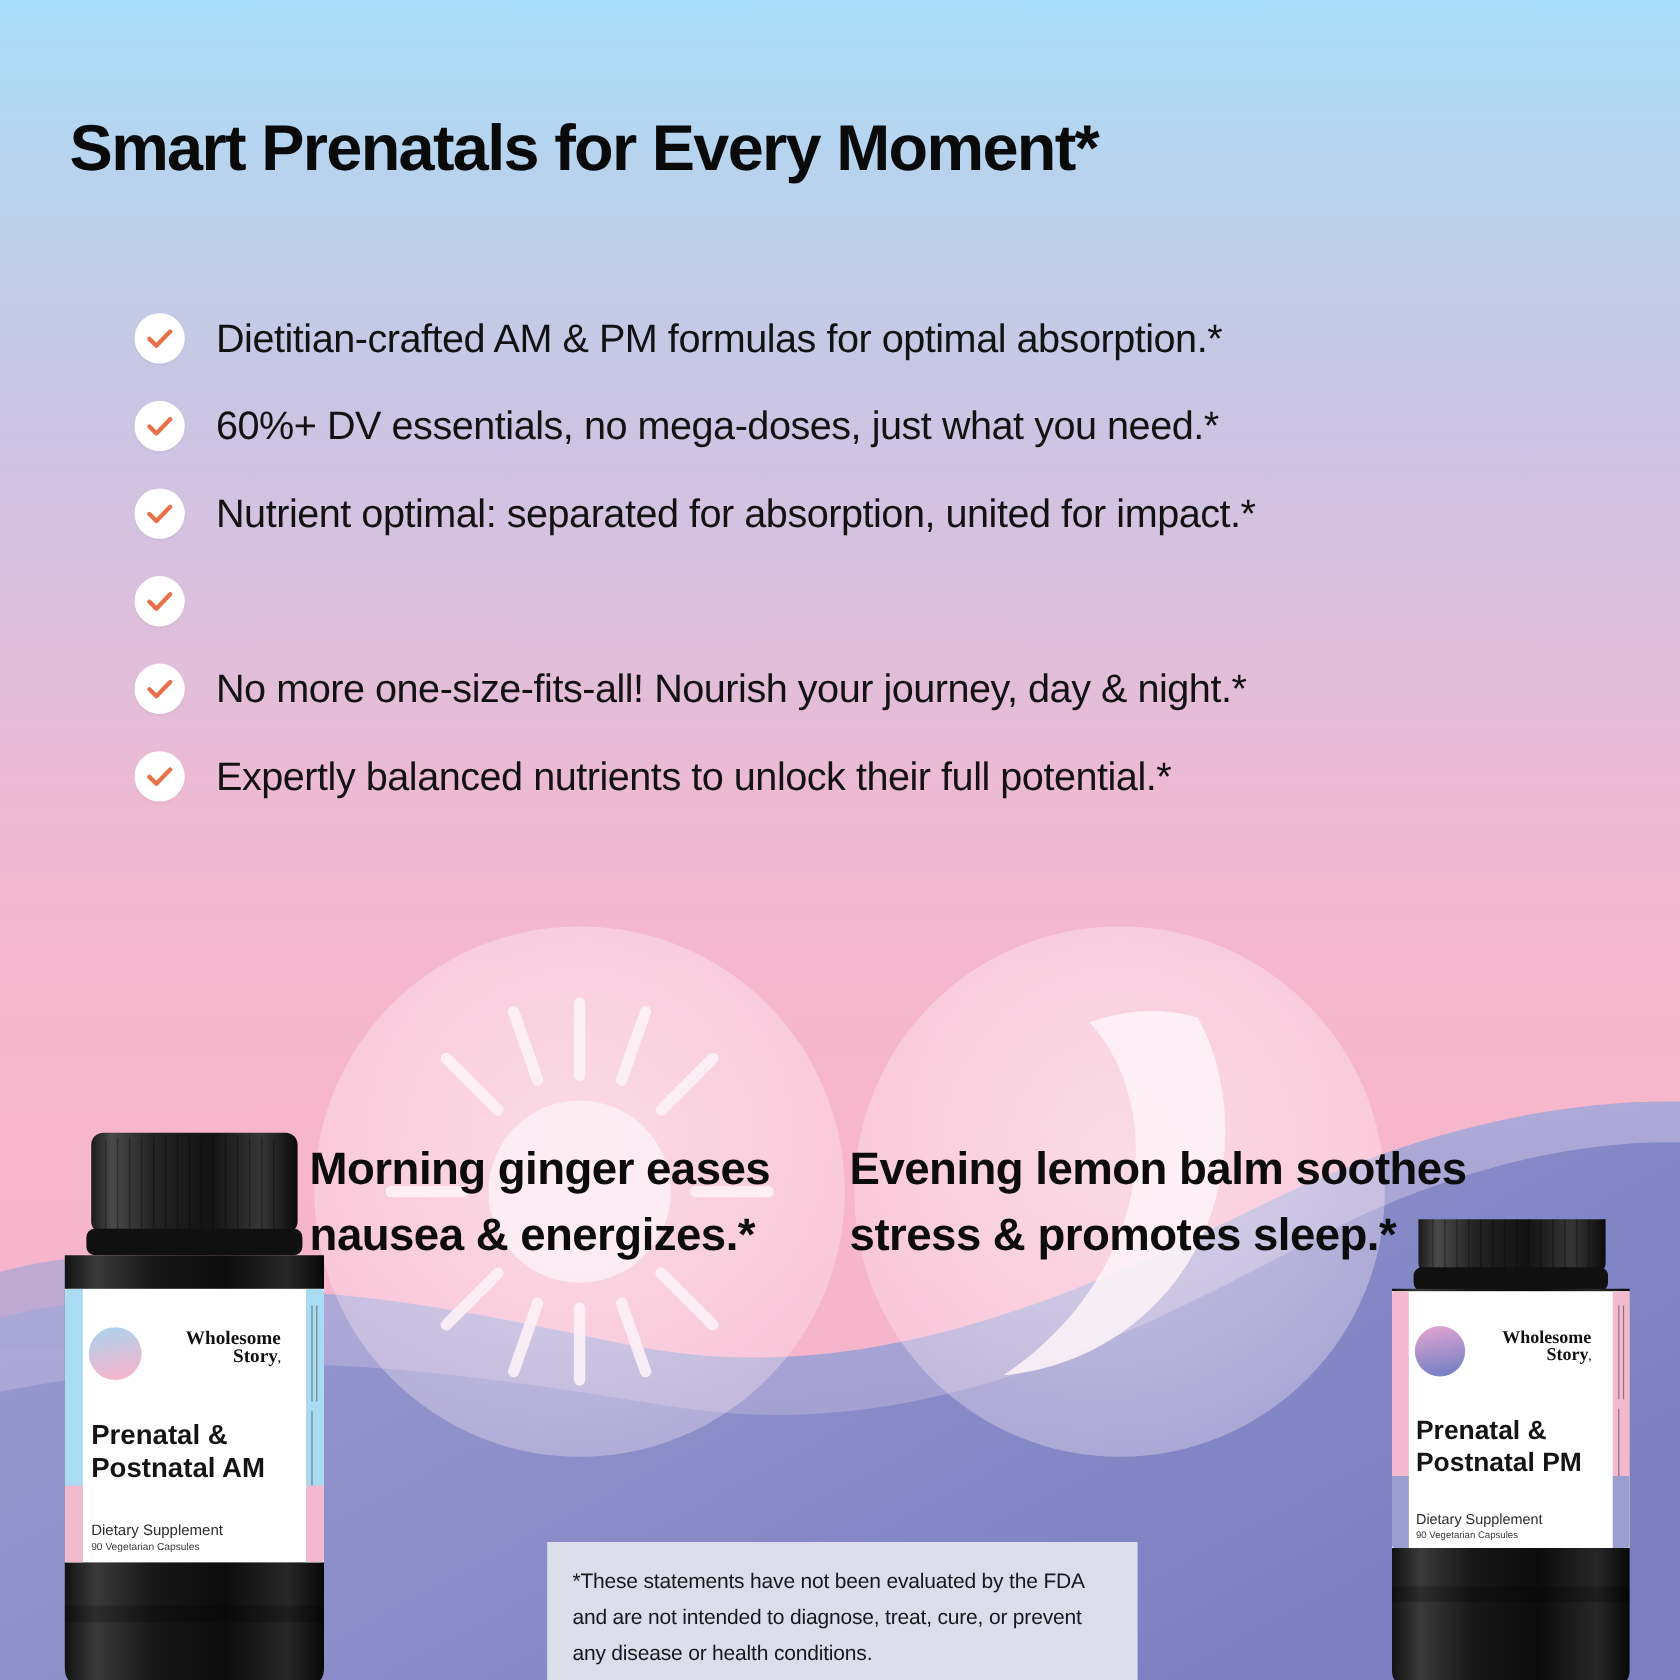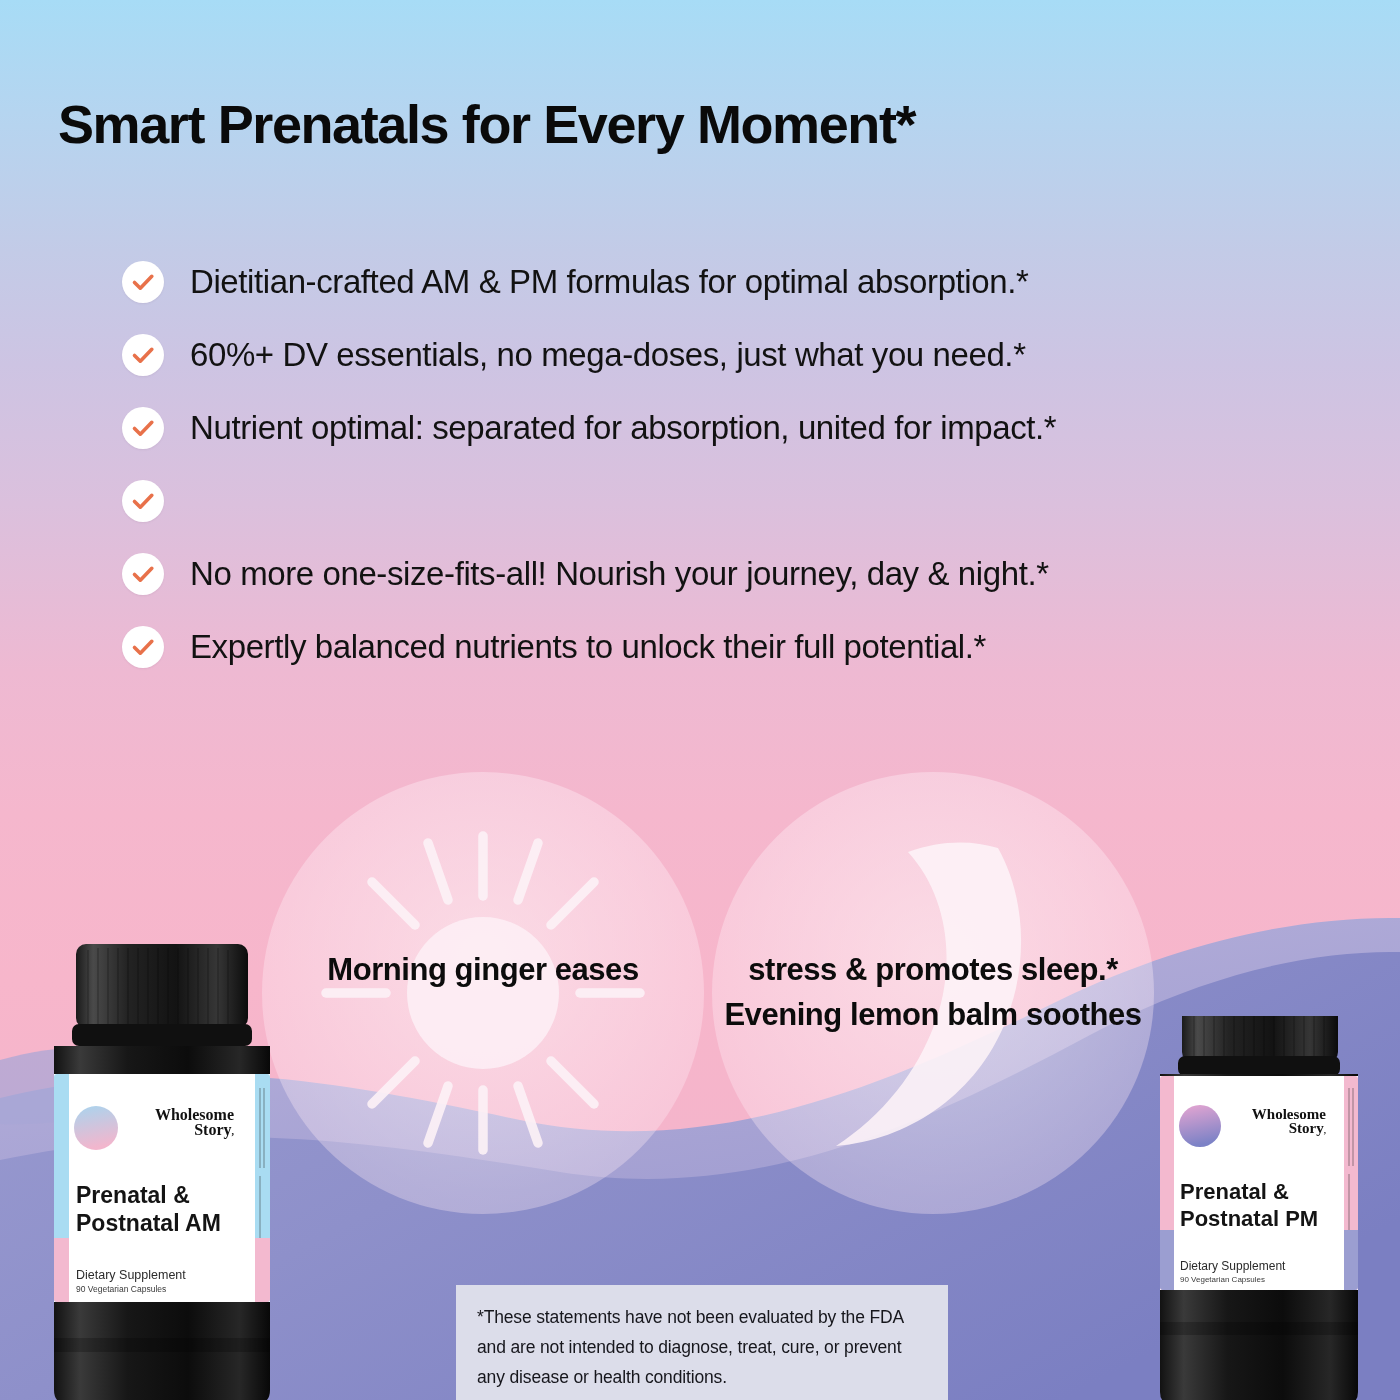--- a/index.html
+++ b/index.html
@@ -50,21 +50,21 @@
     font-weight: 700;
     letter-spacing: -1.4px;
     color: #0a0a0a;
     line-height: 1.06;
     white-space: nowrap;
   }
 
   
   #bullets {
     position: absolute;
-    left: 122px;
+    left: 112px;
     top: 260px;
     width: 1200px;
   }
   .bullet {
     display: flex;
     align-items: flex-start;
     margin-bottom: 29px;
     height: 44px;
   }
   .check-circle {
@@ -119,22 +119,21 @@
   #moon-icon {
     position: absolute;
     left: 790px;
     top: 840px;
     width: 300px;
     height: 320px;
   }
 
   .panel-caption {
     position: absolute;
-    text-align: center;
-    font-size: 31px;
+    font-size: 38px;
     font-weight: 700;
     color: #0c0c0c;
     line-height: 1.45;
     letter-spacing: -0.45px;
     white-space: nowrap;
   }
   #am-caption { left: 258px; top: 948px; width: 450px; }
   #pm-caption { left: 708px; top: 948px; width: 450px; }
 
   
@@ -256,29 +255,30 @@
       <line x1="282" y1="60" x2="239" y2="103"></line>
       <line x1="103" y1="239" x2="60" y2="282"></line>
       <line x1="116" y1="21" x2="136" y2="78"></line>
       <line x1="206" y1="264" x2="226" y2="321"></line>
       <line x1="226" y1="21" x2="206" y2="78"></line>
       <line x1="136" y1="264" x2="116" y2="321"></line>
     </g>
   </svg>
   <div class="panel-caption" id="am-caption">
     <div>Morning ginger eases</div>
+    <div>nausea &amp; energizes.*</div>
   </div>
 
   <div class="orb" id="moon-orb"></div>
   <svg id="moon-icon" viewBox="0 0 300 320">
     <path d="M208 8 C236 58 240 128 212 190 C182 256 118 300 46 306 C92 276 128 232 146 180 C166 122 158 56 118 12 C150 0 182 0 208 8 Z" fill="#fdf2f7" opacity="0.88"></path>
   </svg>
   <div class="panel-caption" id="pm-caption">
+    <div>Evening lemon balm soothes</div>
     <div>stress &amp; promotes sleep.*</div>
-    <div>Evening lemon balm soothes</div>
   </div>
 
   <svg class="bottle" id="bottle-am" viewBox="0 0 248 470">
     <defs>
       <linearGradient id="amBody" x1="0" y1="0" x2="1" y2="0">
         <stop offset="0%" stop-color="#121212"></stop>
         <stop offset="12%" stop-color="#3a3a3a"></stop>
         <stop offset="34%" stop-color="#171717"></stop>
         <stop offset="62%" stop-color="#0c0c0c"></stop>
         <stop offset="86%" stop-color="#272727"></stop>

